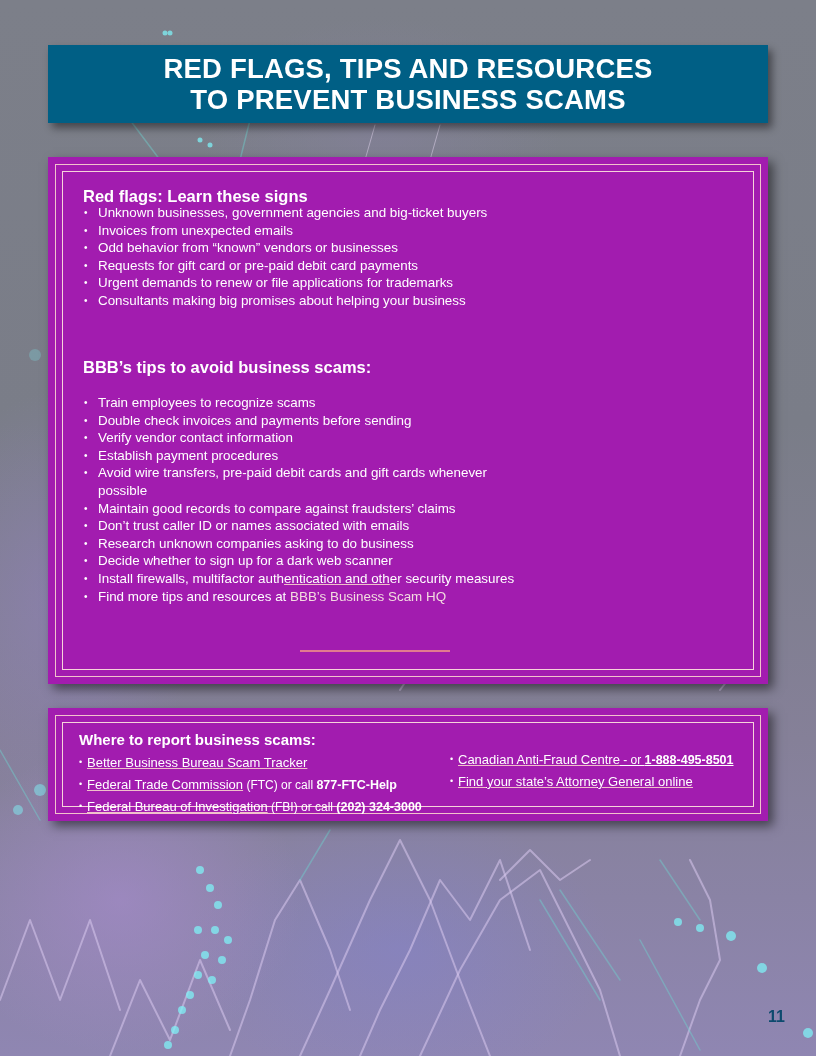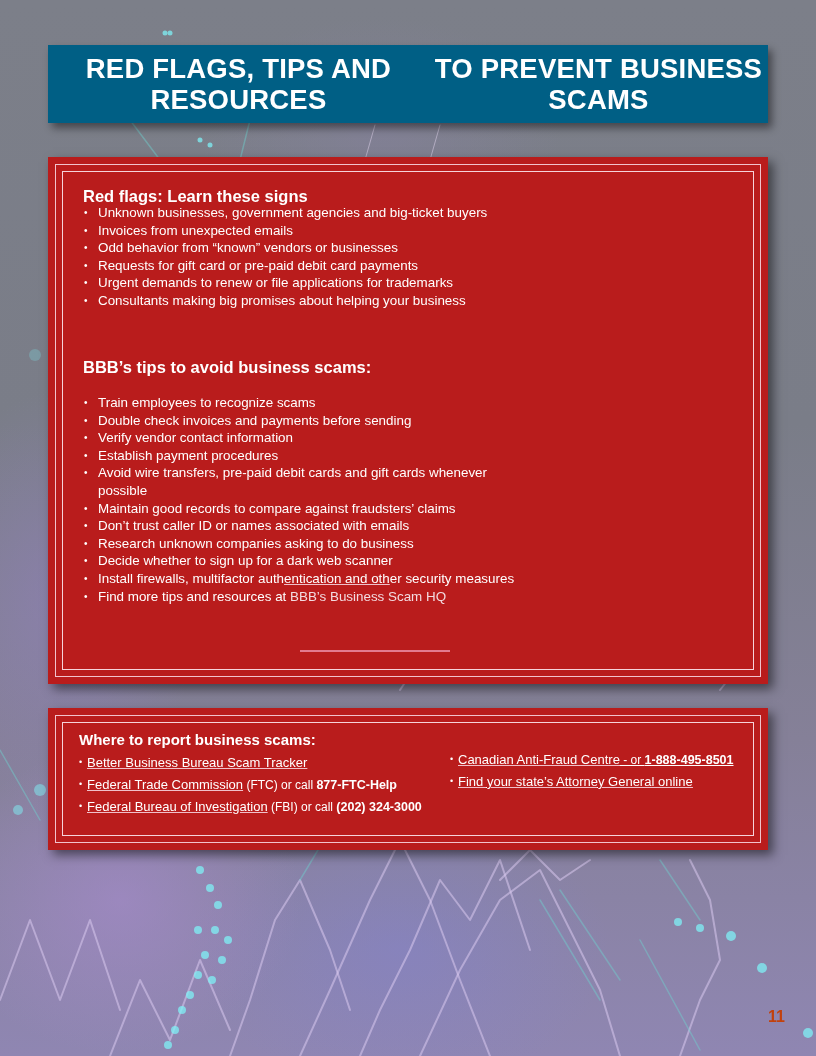--- a/index.html
+++ b/index.html
@@ -13,41 +13,41 @@
         radial-gradient(ellipse 200px 300px at 60px 600px, rgba(150,130,200,0.45), rgba(150,130,200,0) 70%),
         radial-gradient(ellipse 260px 160px at 380px 130px, rgba(140,130,170,0.35), rgba(140,130,170,0) 70%),
         linear-gradient(180deg, #7c7f89 0%, #7a7d88 40%, #858098 70%, #8f86b2 100%);
     }
     .bg-art { position: absolute; left: 0; top: 0; width: 816px; height: 1056px; }
 
     .title-banner {
       position: absolute; left: 48px; top: 45px; width: 720px; height: 78px;
       background: #005f85;
       box-shadow: 4px 5px 8px rgba(0,0,0,0.45);
-      display: flex; flex-direction: row; align-items: center; justify-content: center;
+      display: flex; flex-direction: column; align-items: center; justify-content: center;
       color: #ffffff; font-weight: bold; font-size: 27.5px; line-height: 31px;
       letter-spacing: 0.2px; text-align: center;
     }
 
     .red-box {
       position: absolute; left: 48px; width: 720px;
-      background: #b91c1c;
+      background: #a21caf;
       box-shadow: 5px 5px 10px rgba(0,0,0,0.5);
     }
     .red-box .frame-outer {
       position: absolute; left: 7px; top: 7px; right: 7px; bottom: 7px;
       border: 1.5px solid #f2c2cc;
     }
     .red-box .frame-inner {
       position: absolute; left: 14px; top: 14px; right: 14px; bottom: 14px;
       border: 1.5px solid #f6d3da;
     }
 
     .box1 { top: 157px; height: 527px; }
-    .box2 { top: 708px; height: 142px; }
+    .box2 { top: 708px; height: 113px; }
 
     .section-heading {
       position: absolute; color: #ffffff; font-weight: bold;
       font-size: 16.5px; line-height: 20px;
     }
     .bullet-list { position: absolute; list-style: none; color: #ffffff; }
     .bullet-list li {
       font-size: 13.4px; line-height: 17.6px; position: relative; padding-left: 14px;
       white-space: nowrap;
     }
@@ -71,21 +71,21 @@
       content: "•"; position: absolute; left: 0; top: 0; font-size: 9px;
     }
     .report-list a {
       color: #ffffff; text-decoration: underline; text-decoration-color: #f0c0ca;
       font-size: 13px;
     }
     .report-list .note { font-size: 12px; }
     .report-list b { font-weight: bold; font-size: 12.5px; }
 
     .page-number {
-      position: absolute; left: 768px; top: 1008px; color: #c2410c;
+      position: absolute; left: 768px; top: 1008px; color: #0c4a6e;
       font-weight: bold; font-size: 16px;
     }
   </style>
 </head>
 <body>
 
 <svg class="bg-art" viewBox="0 0 816 1056" xmlns="http://www.w3.org/2000/svg">
   <g fill="none" stroke-linecap="round" stroke-linejoin="round">
     <g stroke="#d9c8ee" stroke-opacity="0.55" stroke-width="2">
       <polyline points="0,1000 30,920 60,1000 90,920 120,1010"></polyline>

